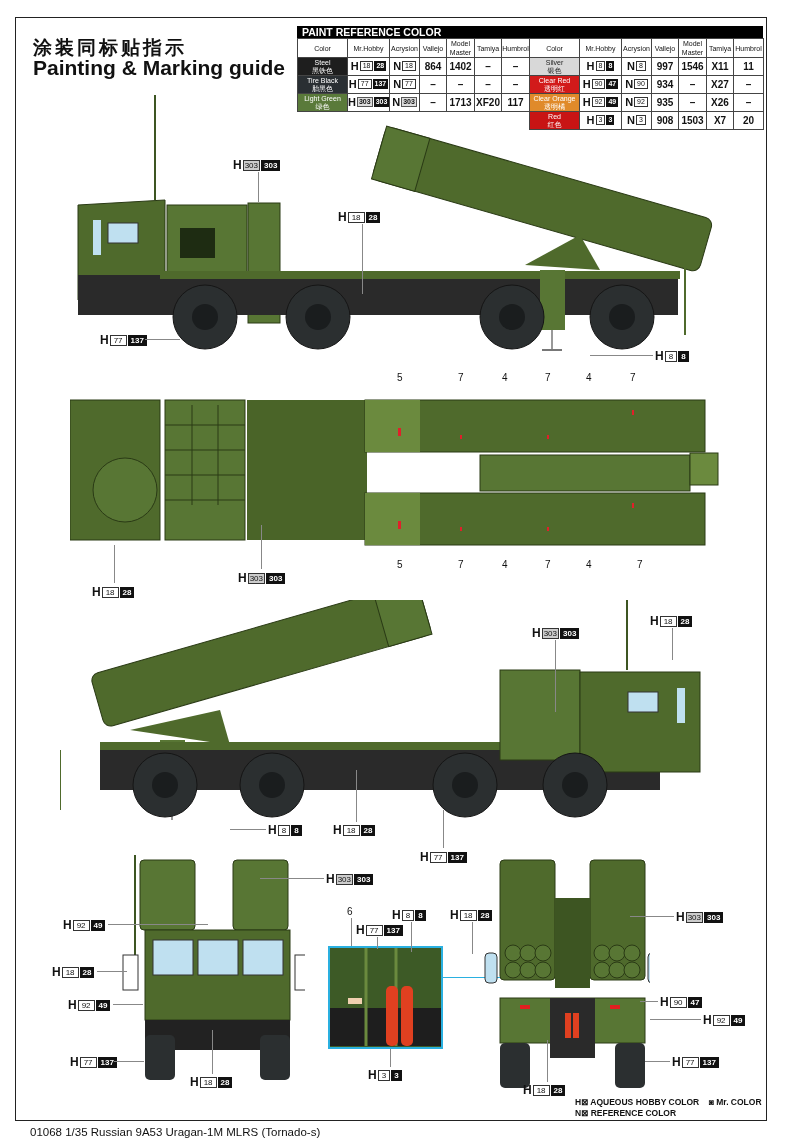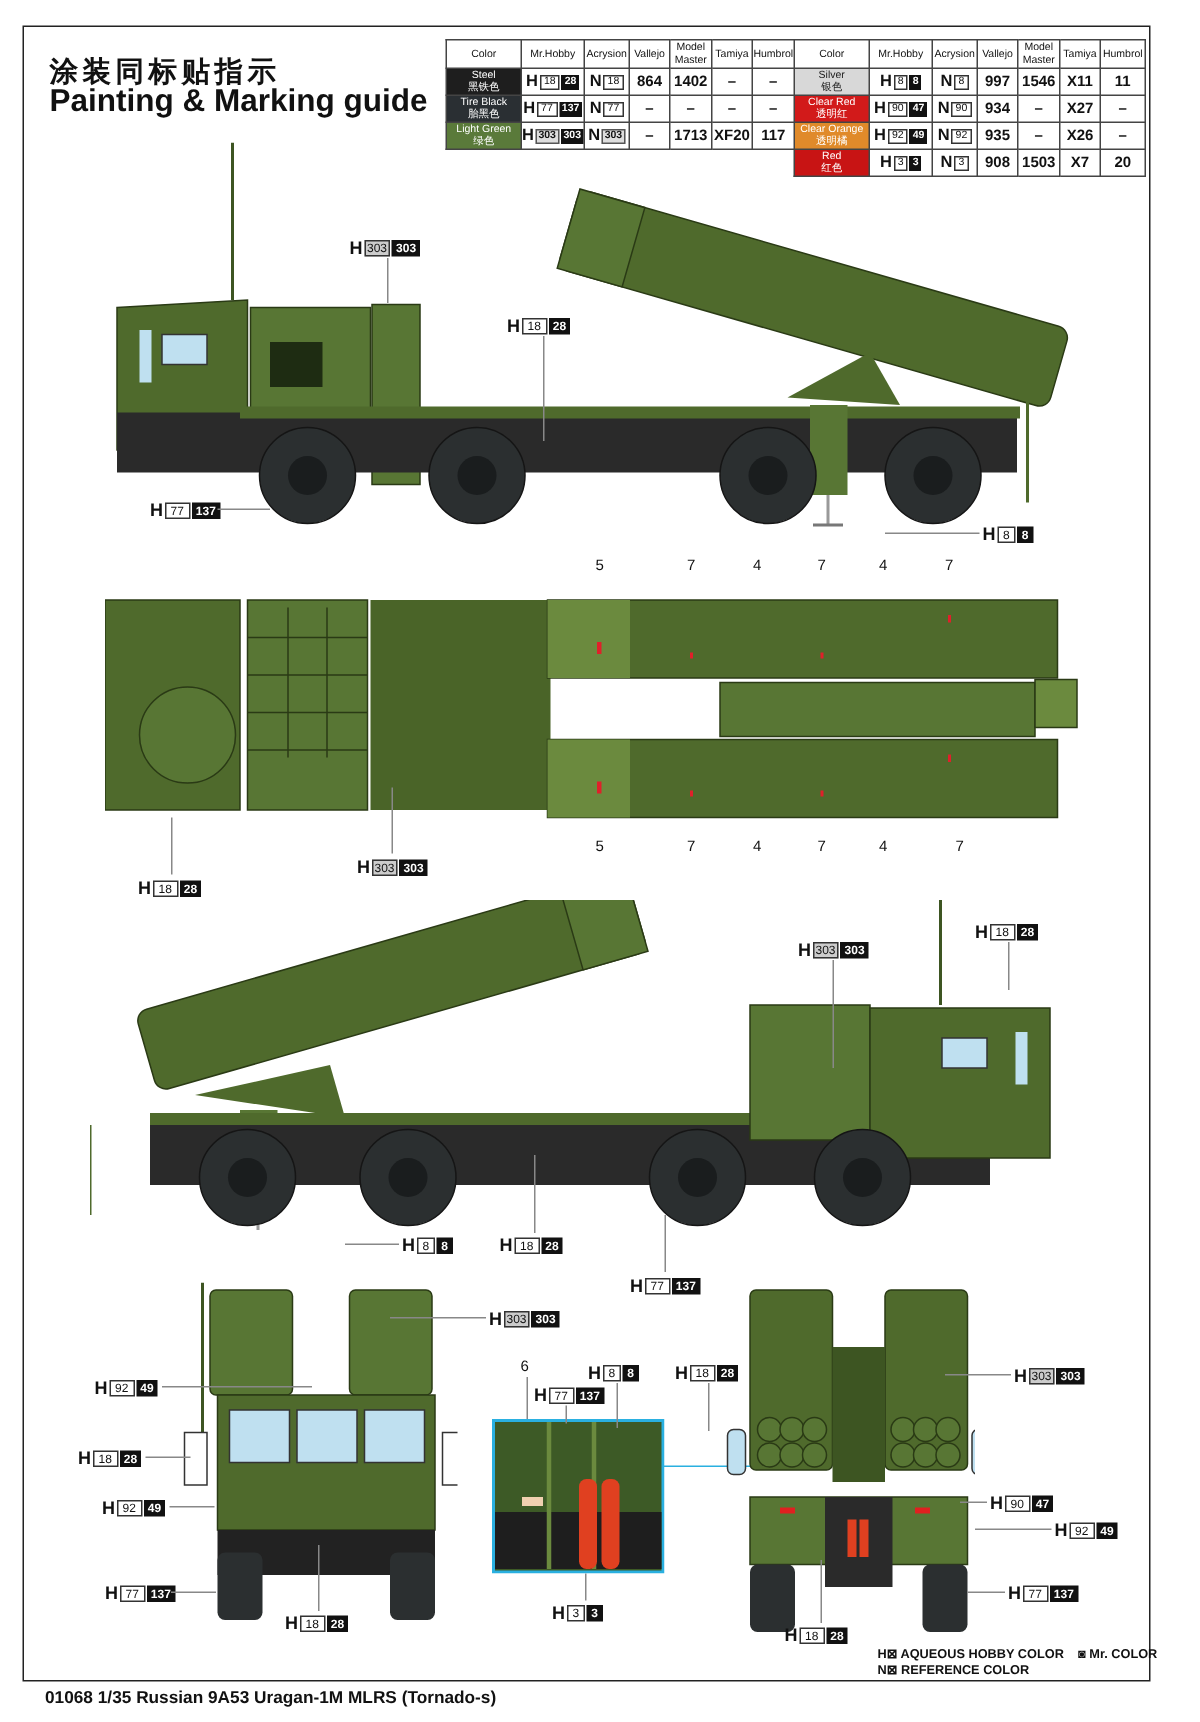--- a/index.html
+++ b/index.html
@@ -19,33 +19,34 @@
   .code .b{display:inline-block;border:1px solid #333;font-size:7px;padding:0 2px;height:8px;line-height:8px;font-weight:normal;}
   .code .d{display:inline-block;background:#111;color:#fff;font-size:7px;padding:0 2px;height:10px;line-height:10px;font-weight:bold;}
   .code .g{display:inline-block;background:#ddd;border:1px solid #555;font-size:7px;padding:0 1px;height:8px;line-height:8px;}
   
   .callout{position:absolute;display:flex;align-items:center;gap:1px;font-size:12px;font-weight:bold;}
   .callout .b{border:1px solid #333;background:#fff;font-size:8px;font-weight:normal;padding:0 3px;height:9px;line-height:9px;}
   .callout .g{border:1px solid #333;background:#ccc;font-size:8px;font-weight:normal;padding:0 1px;height:9px;line-height:9px;}
   .callout .d{background:#111;color:#fff;font-size:8px;padding:0 3px;height:11px;line-height:11px;}
   .num-label{position:absolute;font-size:10px;}
   .leader{position:absolute;background:#888;}
-  .footer{position:absolute;left:30px;top:1126px;font-size:11.5px;font-weight:bold;}
-  .legend{position:absolute;left:575px;top:1097px;font-size:8.5px;font-weight:bold;line-height:11px;margin-left:10px;}
+  .footer{position:absolute;left:30px;top:1126px;font-size:11.5px;font-weight:normal;}
+  .legend{position:absolute;left:575px;top:1097px;font-size:8.5px;font-weight:bold;line-height:11px;}
   svg{position:absolute;}
 </style>
 </head>
 <body>
 
 <div class="frame"></div>
 
 <div class="title-cn">涂装同标贴指示</div>
 <div class="title-en">Painting &amp; Marking guide</div>
 
 <div class="ptable">
+  <div class="hdr">PAINT  REFERENCE COLOR</div>
   <table>
     <colgroup>
       <col style="width:50px">
         <col style="width:42px">
         <col style="width:30px">
         <col style="width:27px">
         <col style="width:28px">
         <col style="width:27px">
         <col style="width:28px">
       <col style="width:50px">

